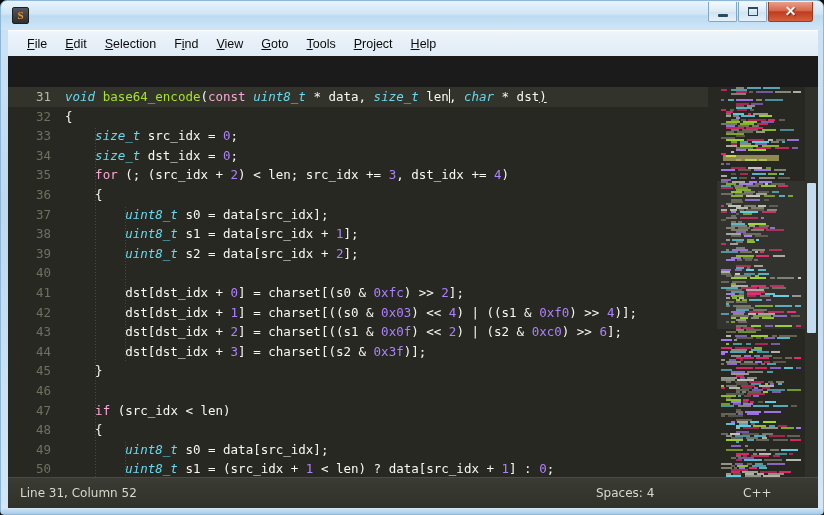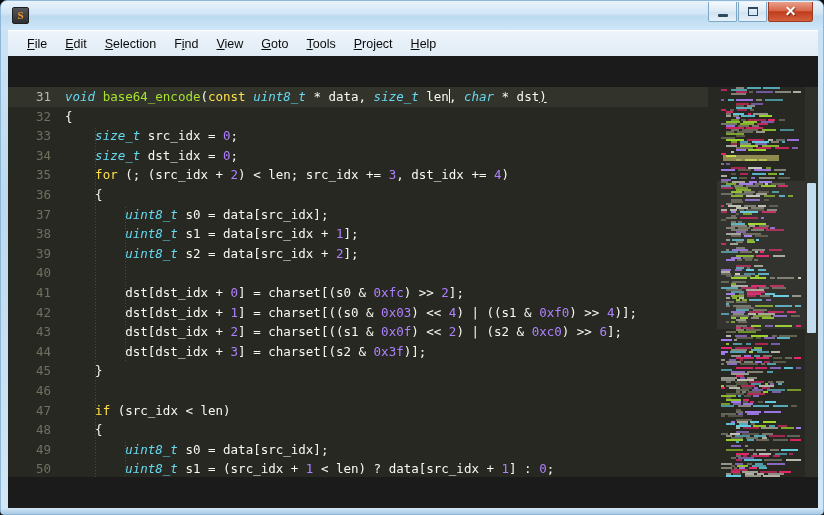--- a/index.html
+++ b/index.html
@@ -188,21 +188,21 @@
     position: absolute; left: 0; top: 0; width: 700px; height: 390px;
     pointer-events: none;
   }
   .guide {
     position: absolute;
     width: 1px;
     background: repeating-linear-gradient(180deg,#494a42 0,#494a42 1px,transparent 1px,transparent 3px);
   }
 
   
-  .t-key   { color: #fde047; }             
+  .t-key   { color: #f9a8d4; }             
   .t-type  { color: #66d9ef; font-style: italic; } 
   .t-fn    { color: #a6e22e; }             
   .t-num   { color: #ae81ff; }             
   .t-plain { color: #f8f8f2; }
   .t-brkt  { color: #f8f8f2; text-decoration: underline; }
 
   .caret {
     display: inline-block;
     width: 0; height: 14px;
     border-left: 1px solid #f8f8f0;
@@ -838,16 +838,21 @@
         <div class="mm-line" style="left: 28px; top: 388px; width: 16px; background: rgb(207, 207, 194); opacity: 0.635602;"></div>
         <div class="mm-line" style="left: 46px; top: 388px; width: 17px; background: rgb(207, 207, 194); opacity: 0.823882;"></div>
         <div id="mm-viewport"></div>
       <div id="mm-highlight"></div>
     </div>
 
     <div id="vscroll">
       <div id="vthumb"></div>
     </div>
 
+    <div id="statusbar">
+      <div class="sb-text" id="sb-pos">Line 31, Column 52</div>
+      <div class="sb-text" id="sb-spaces">Spaces: 4</div>
+      <div class="sb-text" id="sb-syntax">C++</div>
+    </div>
   </div>
 
   <div id="bottom-edge"></div>
 </div>
 
 </body></html>

